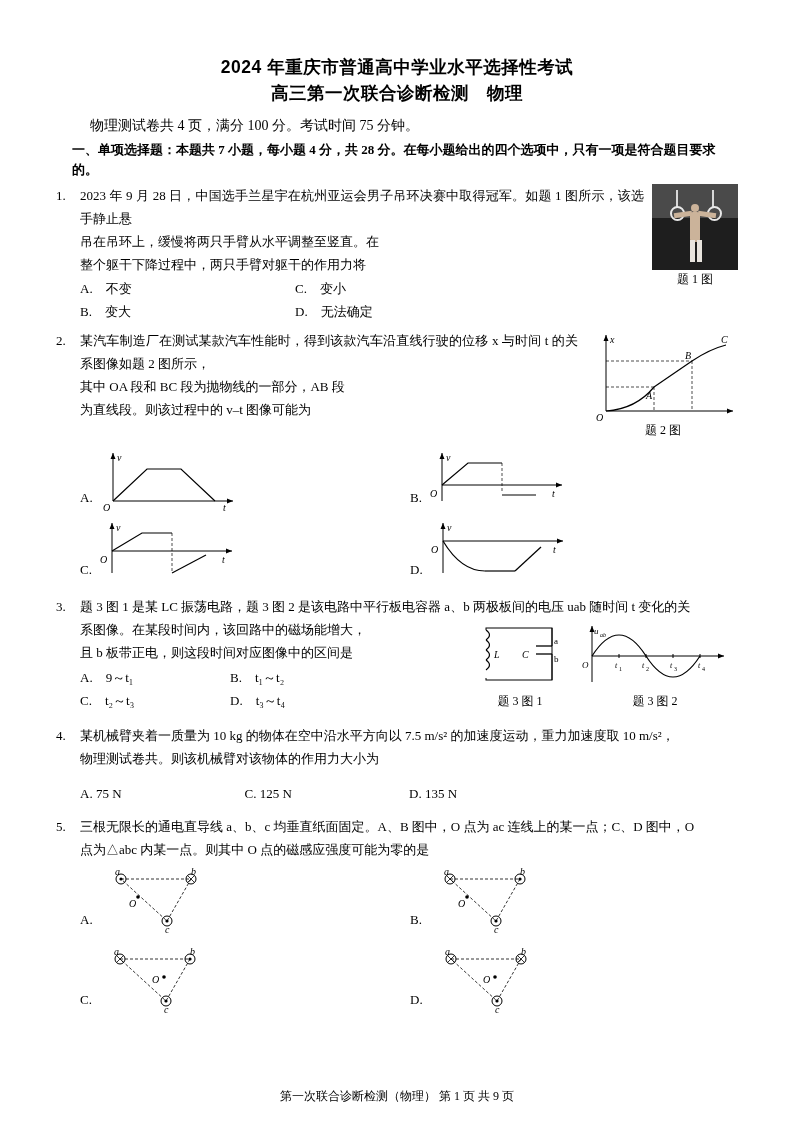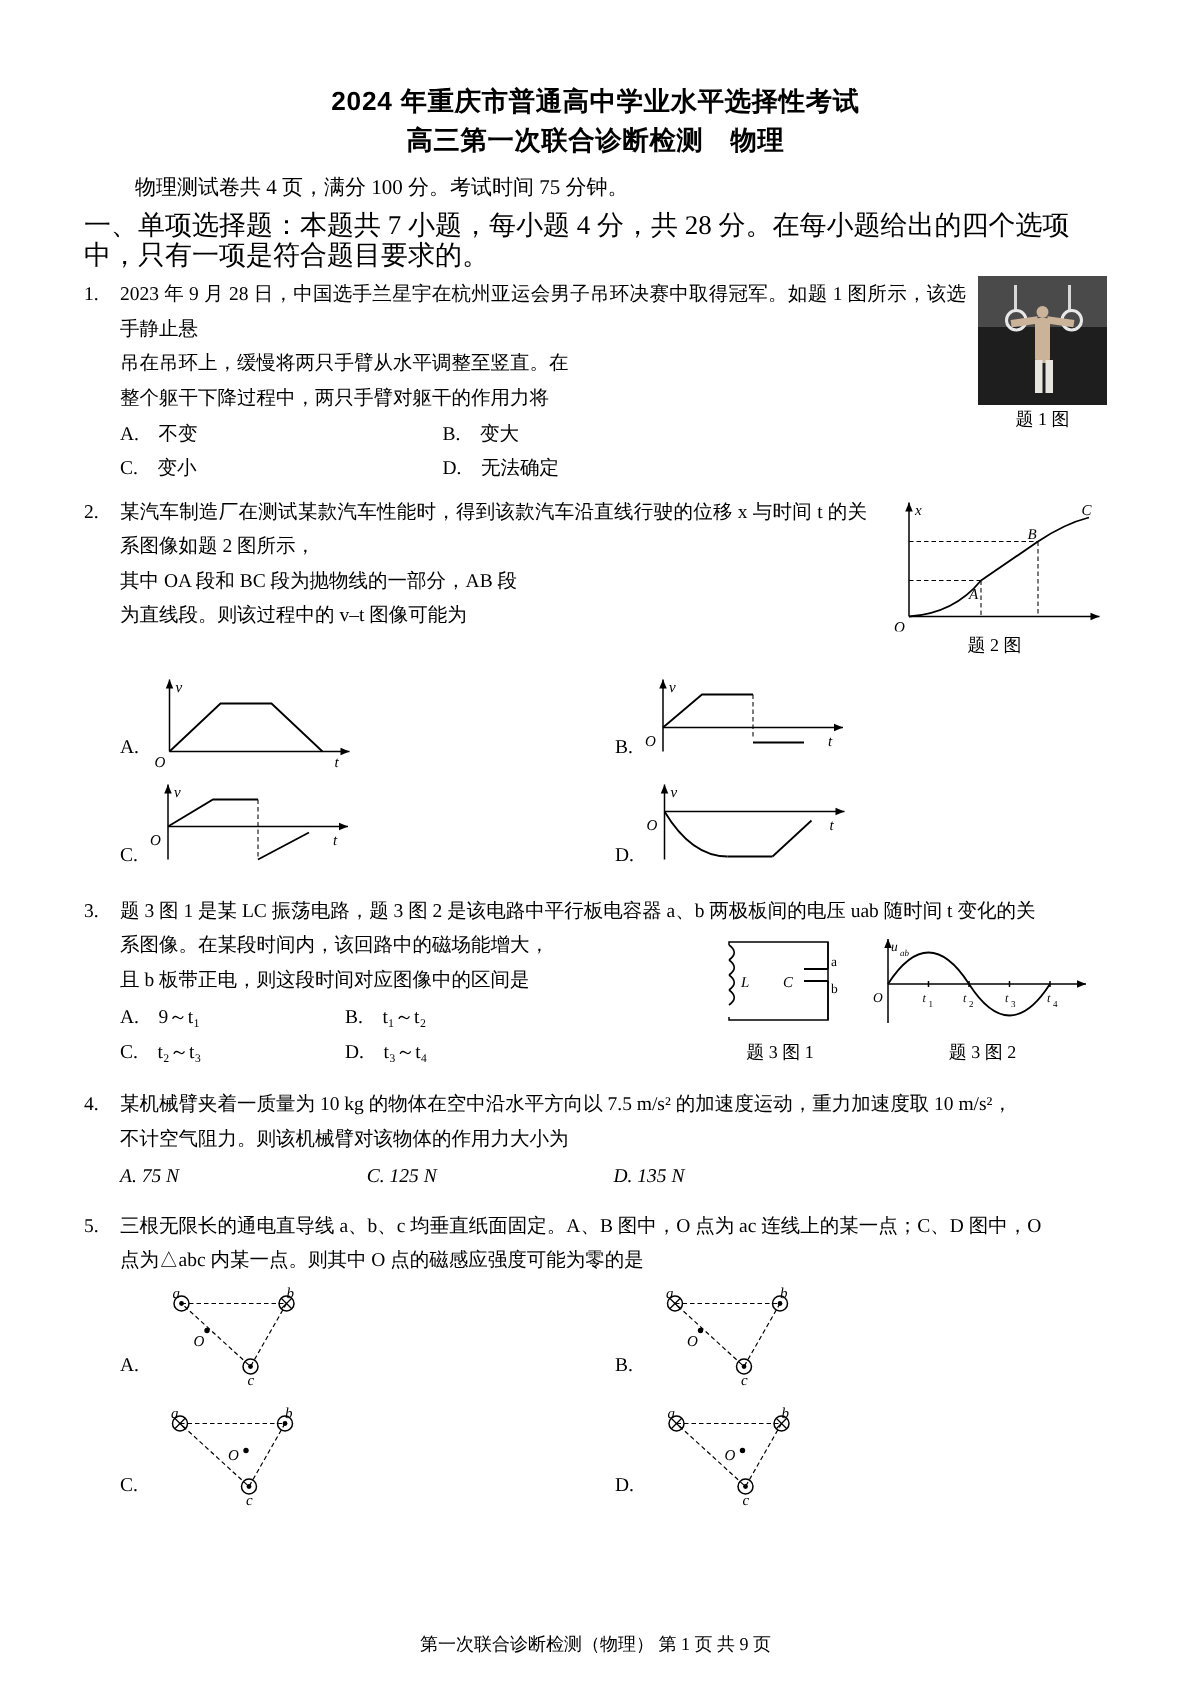--- a/index.html
+++ b/index.html
@@ -23,44 +23,44 @@
   }
   .title1 { margin-top:6px; }
   .title2 { margin-bottom:10px; }
 
   .subline {
     font-size:14px;
     margin:6px 0 4px 34px;
     line-height:20px;
   }
   .section-head {
-    font-size:18px;
-    font-weight:normal;
+    font-size:13px;
+    font-weight:bold;
     line-height:20px;
-    margin:2px 0 4px 0;
+    margin:2px 0 4px 16px;
   }
 
   .q {
     position:relative;
     font-size:13px;
     line-height:23px;
     margin-bottom:2px;
   }
   .qnum {
     position:absolute;
     left:0; top:0;
     width:22px;
     text-align:left;
   }
   .qbody { margin-left:24px; }
   .qtext { text-align:justify; }
 
   .opts-2col { display:flex; flex-wrap:wrap; margin-top:1px; }
   .opts-2col .opt { width:50%; box-sizing:border-box; }
-  .opts-4col { display:flex; margin-top:2px;font-style:italic; }
+  .opts-4col { display:flex; margin-top:12px; }
   .opts-4col .opt { width:25%; box-sizing:border-box; }
 
   .float-right-img {
     float:right;
     margin-left:8px;
     text-align:center;
   }
   .cap { font-size:12px; text-align:center; line-height:18px; }
 
   
@@ -141,22 +141,22 @@
           <div class="leg-l"></div>
             <div class="leg-r"></div>
         </div>
         <div class="cap">题 1 图</div>
       </div>
       <div class="qtext">2023 年 9 月 28 日，中国选手兰星宇在杭州亚运会男子吊环决赛中取得冠军。如题 1 图所示，该选手静止悬</div>
       <div class="qtext">吊在吊环上，缓慢将两只手臂从水平调整至竖直。在</div>
       <div class="qtext">整个躯干下降过程中，两只手臂对躯干的作用力将</div>
       <div class="opts-2col" style="width:430px;">
         <div class="opt">A.　不变</div>
+        <div class="opt">C.　变小</div>
         <div class="opt">B.　变大</div>
-        <div class="opt">C.　变小</div>
         <div class="opt">D.　无法确定</div>
       </div>
       <div class="clear"></div>
     </div>
   </div>
 
   <div class="q" style="margin-top:6px;">
     <div class="qnum">2.</div>
     <div class="qbody">
       <div class="float-right-img" style="margin-left:10px;">
@@ -311,21 +311,21 @@
           </div>
         </div>
       </div>
     </div>
   </div>
 
   <div class="q" style="margin-top:12px;">
     <div class="qnum">4.</div>
     <div class="qbody">
       <div class="qtext">某机械臂夹着一质量为 10 kg 的物体在空中沿水平方向以 7.5 m/s² 的加速度运动，重力加速度取 10 m/s²，</div>
-      <div class="qtext">不计空气阻力。则该机械臂对该物体的作用力大小为</div>
+      <div class="qtext">物理测试卷共。则该机械臂对该物体的作用力大小为</div>
       <div class="opts-4col">
         <div class="opt">A. 75 N</div>
         <div class="opt">C. 125 N</div>
         <div class="opt">D. 135 N</div>
       </div>
     </div>
   </div>
 
   <div class="q" style="margin-top:10px;">
     <div class="qnum">5.</div>

